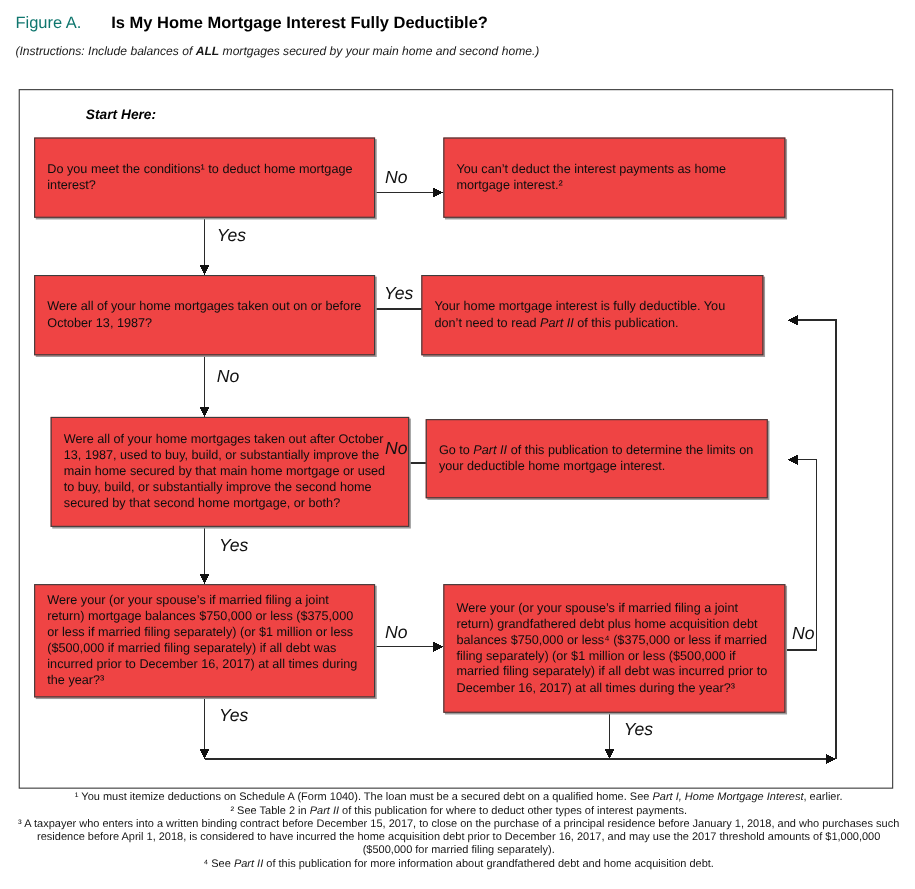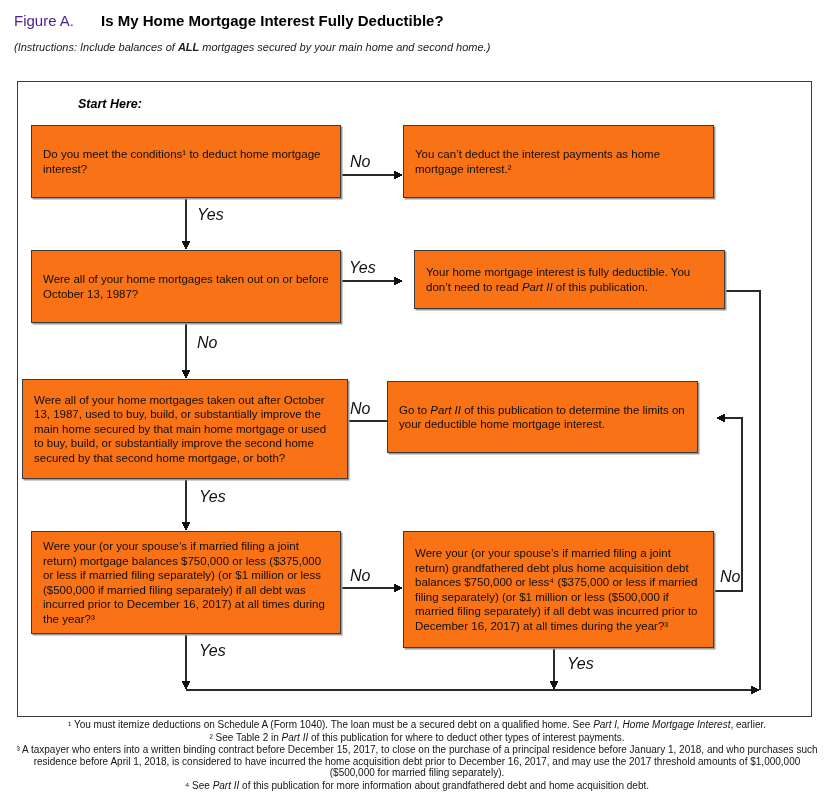--- a/index.html
+++ b/index.html
@@ -1,28 +1,28 @@
 <!DOCTYPE html>
 <html><head>
 <meta charset="utf-8">
 <style>
   html,body{margin:0;padding:0;background:#fff;}
   .page{position:relative;width:832px;height:808px;background:#fff;
         font-family:"Liberation Sans","DejaVu Sans",sans-serif;color:#111;overflow:hidden;}
   .fig-title{position:absolute;left:14px;top:12px;font-size:15px;white-space:nowrap;}
-  .fig-label{font-weight:400;color:#4c1d95;}
+  .fig-label{font-weight:400;color:#0f766e;}
   .fig-heading{font-weight:700;margin-left:27px;color:#000;}
   .instructions{position:absolute;left:14px;top:41px;font-size:11px;font-style:italic;color:#1a1a1a;white-space:nowrap;}
   .instructions b{font-weight:700;}
   .chart{position:absolute;left:17px;top:81px;width:793px;height:634px;border:1.5px solid #3a3a3a;background:#fff;}
   .connectors{position:absolute;left:0;top:0;width:793px;height:634px;}
   .connectors path{stroke:#2a2a2a;stroke-width:1.2;fill:none;}
   .connectors polygon{fill:#111;stroke:none;}
   .start-here{position:absolute;left:60px;top:15px;font-size:12.5px;font-weight:700;font-style:italic;color:#000;}
-  .box{position:absolute;box-sizing:border-box;background:#f97316;border:1px solid #3c3c3c;
+  .box{position:absolute;box-sizing:border-box;background:#ef4444;border:1px solid #3c3c3c;
        box-shadow:1.5px 1.5px 0 #9a9a9a;display:flex;align-items:center;
        padding:5px 10px 5px 11px;font-size:11.5px;line-height:14.5px;color:#0e0e0e;}
   .box i{font-style:italic;}
   .lbl{position:absolute;font-size:16px;font-style:italic;color:#111;white-space:nowrap;}
   .footnotes{position:absolute;left:14px;top:719px;width:806px;font-size:10px;line-height:11.6px;color:#151515;}
   .fn{margin:0 0 1px 0;text-align:center;}
   .fn i{font-style:italic;}
 </style>
 </head>
 <body>
@@ -85,25 +85,25 @@
     </div>
 
     <div class="box" style="left:385px;top:43px;width:311px;height:73px">
       <span>You can’t deduct the interest payments as home mortgage interest.²</span>
     </div>
 
     <div class="box" style="left:13px;top:168px;width:310px;height:73px">
       <span>Were all of your home mortgages taken out on or before October 13, 1987?</span>
     </div>
 
-    <div class="box" style="left:396px;top:168px;width:311px;height:59px">
+    <div class="box" style="left:365px;top:168px;width:311px;height:73px">
       <span><span>Your home mortgage interest is fully deductible. You don’t need to read </span><i>Part II</i><span> of this publication.</span></span>
     </div>
 
-    <div class="box" style="left:4px;top:297px;width:326px;height:100px">
+    <div class="box" style="left:28px;top:297px;width:326px;height:100px">
       <span>Were all of your home mortgages taken out after October 13, 1987, used to buy, build, or substantially improve the main home secured by that main home mortgage or used to buy, build, or substantially improve the second home secured by that second home mortgage, or both?</span>
     </div>
 
     <div class="box" style="left:369px;top:299px;width:311px;height:72px">
       <span><span>Go to </span><i>Part II</i><span> of this publication to determine the limits on your deductible home mortgage interest.</span></span>
     </div>
 
     <div class="box" style="left:13px;top:449px;width:310px;height:103px">
       <span>Were your (or your spouse’s if married filing a joint return) mortgage balances $750,000 or less ($375,000 or less if married filing separately) (or $1 million or less ($500,000 if married filing separately) if all debt was incurred prior to December 16, 2017) at all times during the year?³</span>
     </div>

